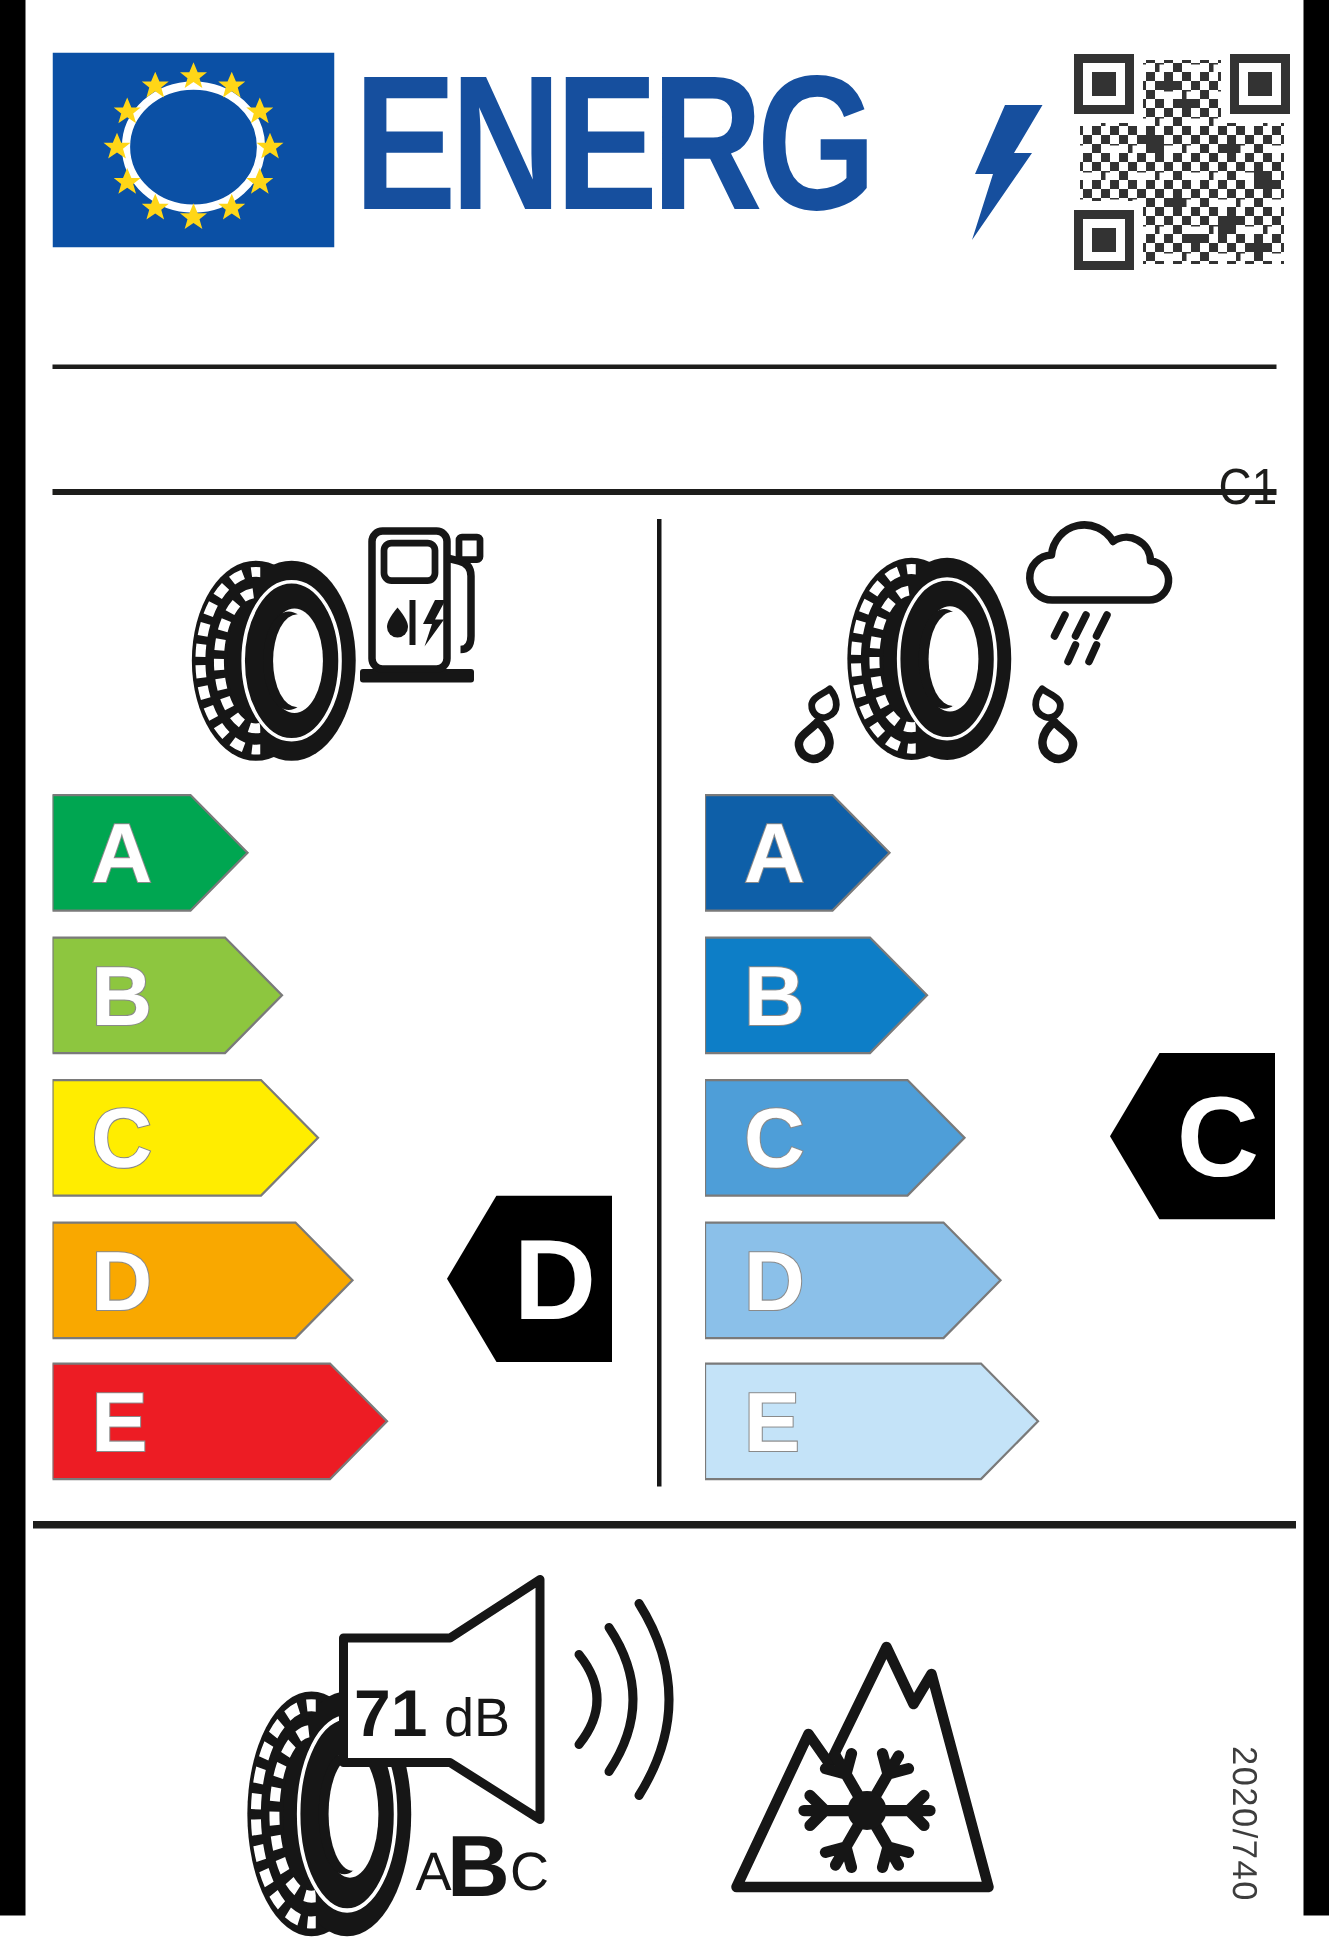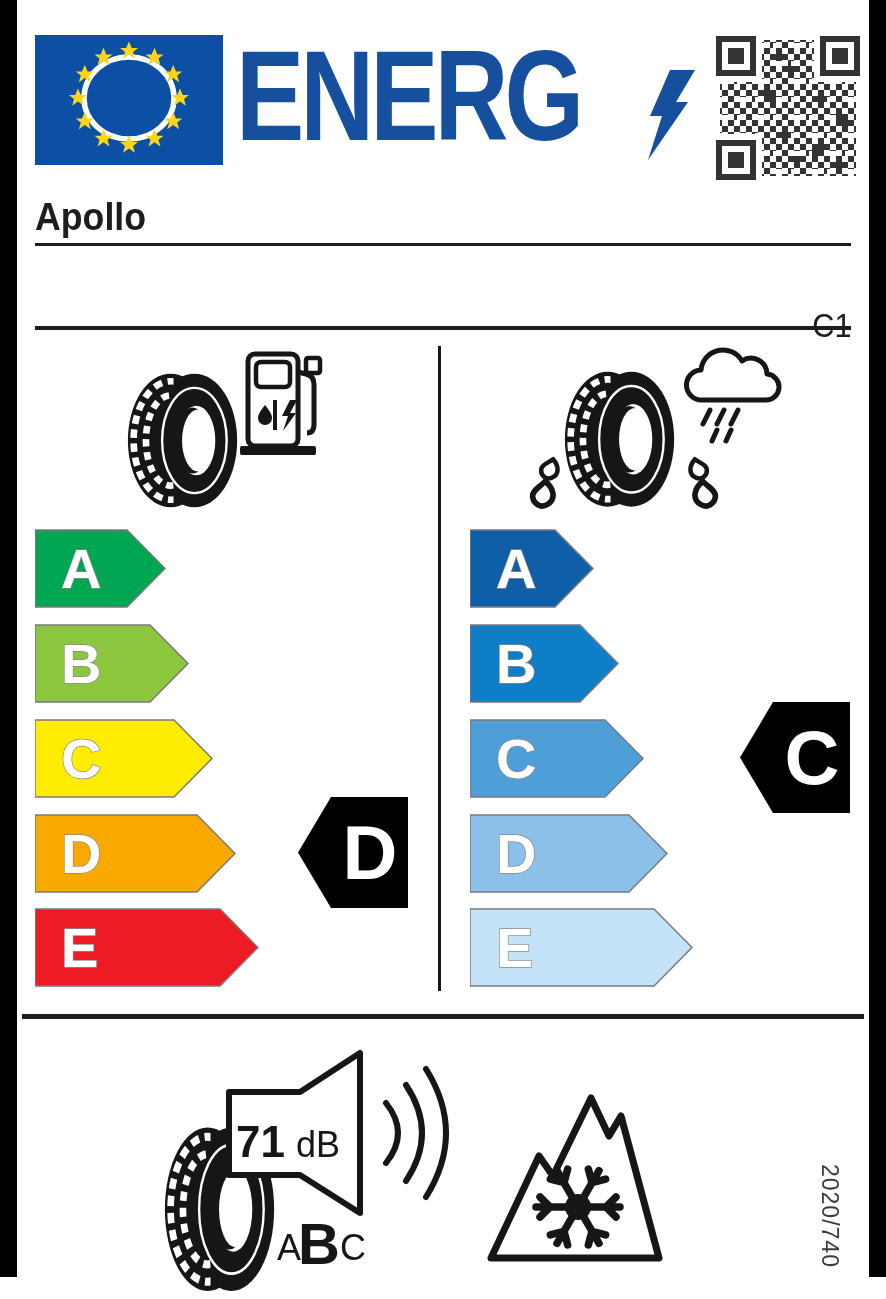--- a/index.html
+++ b/index.html
@@ -115,23 +115,20 @@
       <rect x="48" y="54" width="12" height="12" fill="#333"></rect>
         <rect x="96" y="60" width="12" height="6" fill="#333"></rect>
       <rect x="120" y="78" width="12" height="12" fill="#333"></rect>
         <rect x="60" y="96" width="12" height="6" fill="#333"></rect>
       <rect x="96" y="108" width="12" height="12" fill="#333"></rect>
         <rect x="114" y="126" width="12" height="6" fill="#333"></rect>
       <rect x="78" y="120" width="6" height="12" fill="#333"></rect>
     </g>
   </svg>
 
-  <div id="brand" class="abs">
-    <span class="condensed">Apollo</span>
-  </div>
   <div class="abs rule" style="left:35px;top:243px;width:816px;height:3px;"></div>
 
   <div id="tclass" class="abs">
     <span class="condensed-r">C1</span>
   </div>
   <div class="abs rule" style="left:35px;top:326px;width:816px;height:4px;"></div>
 
   <div class="abs" style="left:438px;top:346px;width:3px;height:645px;background:#161616;"></div>
 
   <svg class="abs" style="left:118px;top:340px;" width="215" height="175" viewBox="0 0 215 175">

